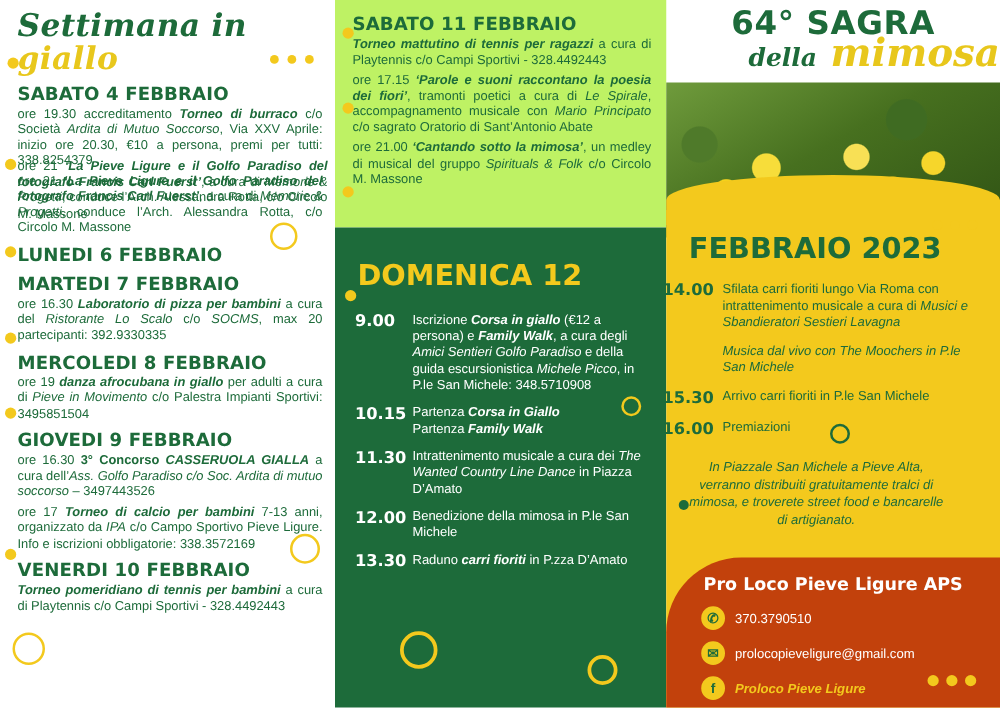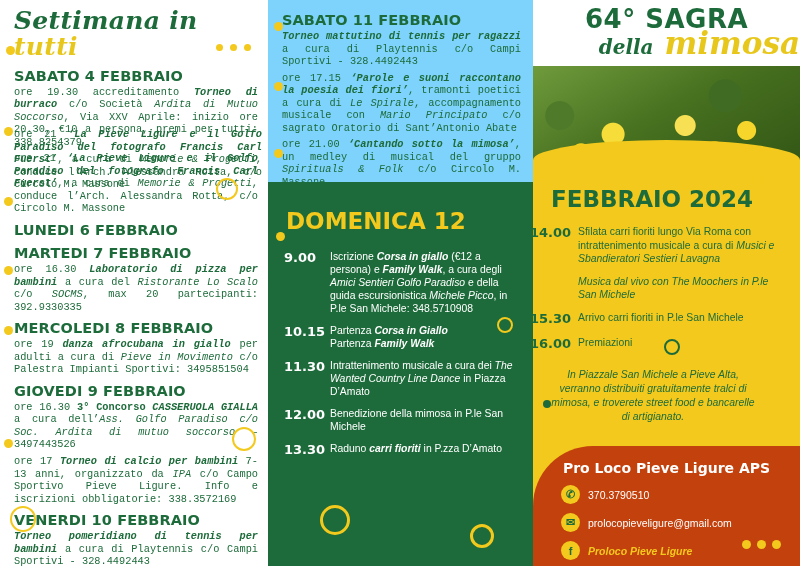--- a/index.html
+++ b/index.html
@@ -25,37 +25,37 @@
   }
   .script-title .yellow { color: #e8c71c; }
 
   .day-head {
     font-family: "DejaVu Sans", sans-serif;
     font-weight: bold; font-size: 14.5px; color: #1d6b3a;
     letter-spacing: .1px; margin: 7px 0 2px 0;
   }
   .entry {
     font-size: 10.3px; color: #1d6b3a; line-height: 1.22;
-    text-align: justify; margin-bottom: 4px; font-family: Liberation Mono, monospace;
+    text-align: justify; margin-bottom: 4px;
   }
   .entry b { font-weight: bold; }
   .entry i { font-style: italic; }
 
   .dot {
     position: absolute; border-radius: 50%;
   }
   .dot-y { background: #f3c91d; }
   .dot-g { background: #1d6b3a; }
   .dot-o { border: 2px solid #f3c91d; background: transparent; }
   .dot-og { border: 2px solid #1d6b3a; background: transparent; }
 
   
   .col2 {
     position: absolute; left: 268px; top: 0; width: 265px; height: 182px;
-    background: #7dd3fc; padding: 8px 12px 0 14px;
+    background: #bef264; padding: 8px 12px 0 14px;
   }
 
   
   .greenpanel {
     position: absolute; left: 268px; top: 182px; width: 265px; height: 384px;
     background: #1d6b3a; color: #ffffff; padding: 10px 14px 8px 16px;
   }
   .sched-row { display: flex; margin-bottom: 9px; }
   .sched-time {
     font-family: "DejaVu Sans", sans-serif;
@@ -151,21 +151,21 @@
 </style>
 </head>
 <body>
 
 <div class="page">
 
   <div class="col1">
     <div class="script-title">
       <span>Settimana</span>
       <span>in</span>
-      <span class="yellow">tutti</span>
+      <span class="yellow">giallo</span>
     </div>
 
     <div class="day-head">SABATO 4 FEBBRAIO</div>
     <div class="entry">
       ore 19.30 accreditamento <b><i>Torneo di burraco</i></b> c/o Società <i>Ardita di Mutuo Soccorso</i>, Via XXV Aprile: inizio ore 20.30, €10 a persona, premi per tutti: 338.8254379
     </div>
     <div class="entry">
       ore 21 <b><i>‘La Pieve Ligure e il Golfo Paradiso del fotografo Francis Carl Fuerst’</i></b>, a cura di <i>Memorie &amp; Progetti</i>, conduce l’Arch. Alessandra Rotta, c/o Circolo M. Massone
     </div>
 
@@ -260,21 +260,21 @@
   <span class="dot dot-y" style="left:470px; top:524px; width:24px; height:24px; background:transparent; border:3px solid #f3c91d;"></span>
 
   <div class="mimosa-photo"></div>
   <div class="title-64">64° SAGRA</div>
   <div class="title-script">
     <span class="small">della</span>
     <span>mimosa</span>
   </div>
 
   <div class="yellowpanel"></div>
-  <div class="yellow-head">FEBBRAIO 2024</div>
+  <div class="yellow-head">FEBBRAIO 2023</div>
 
   <div style="position:absolute; left:530px; top:225px; width:246px;">
     <div class="y-row">
       <div class="y-time">14.00</div>
       <div class="y-text">Sfilata carri fioriti lungo Via Roma con intrattenimento musicale a cura di <i>Musici e Sbandieratori Sestieri Lavagna</i></div>
     </div>
     <div class="y-row">
       <div class="y-time"></div>
       <div class="y-text"><i>Musica dal vivo con The Moochers in P.le San Michele</i></div>
     </div>

